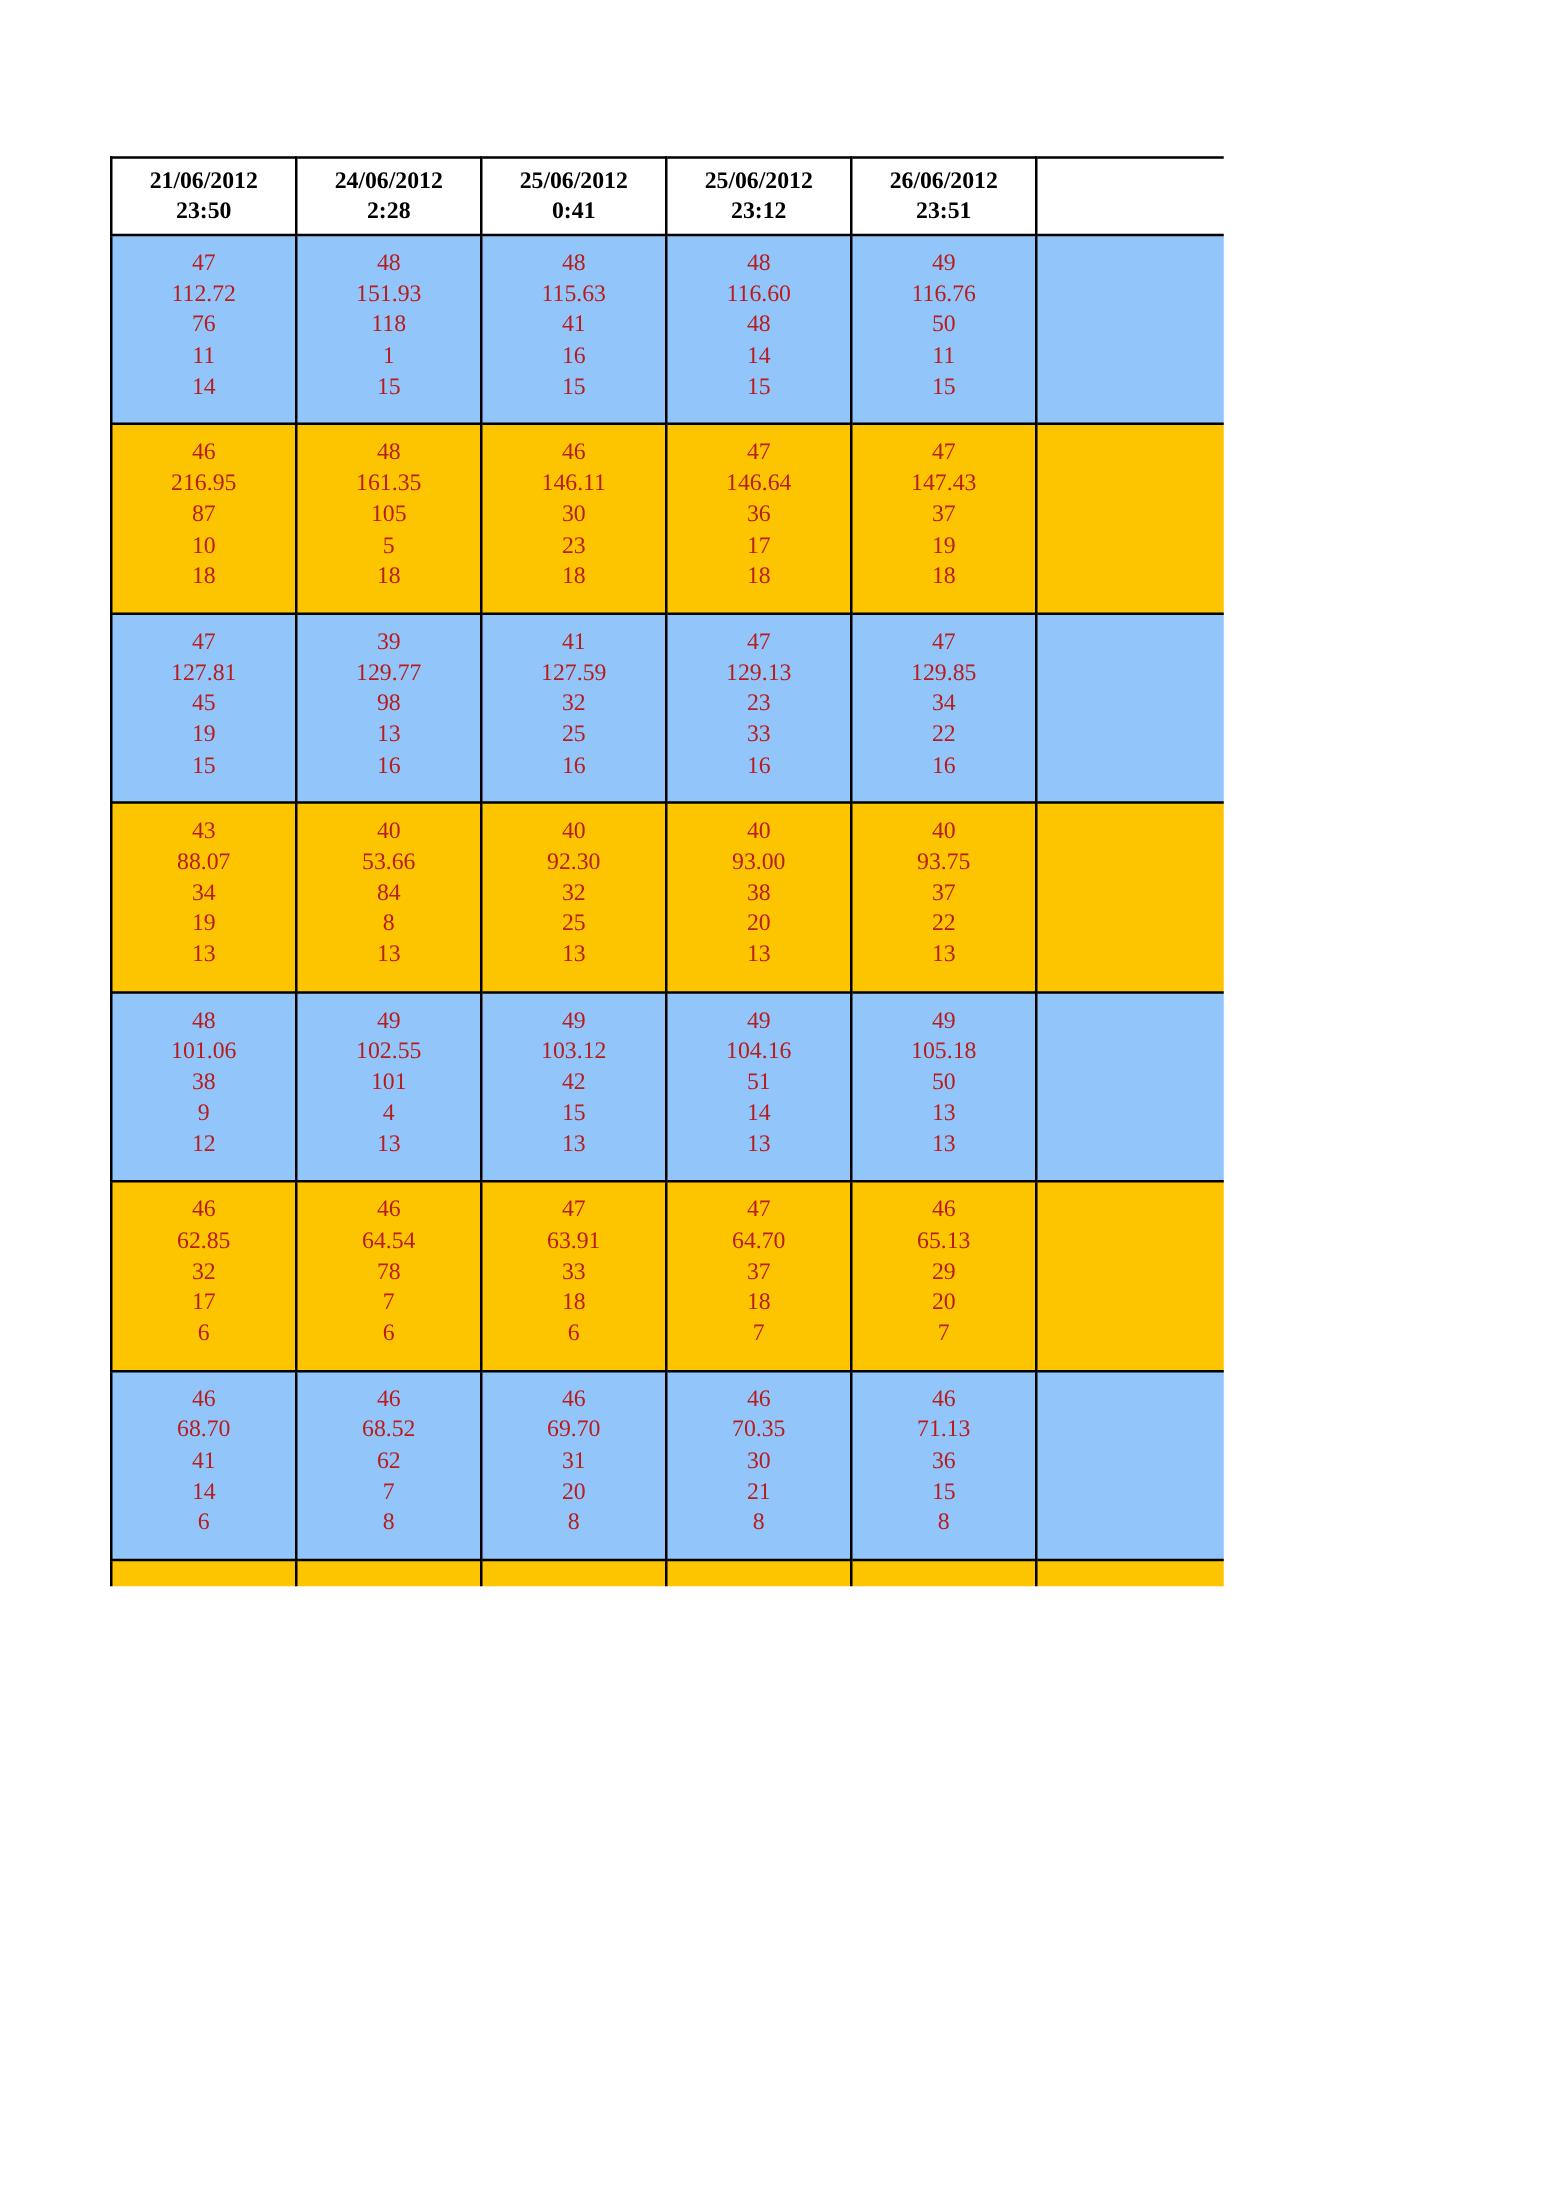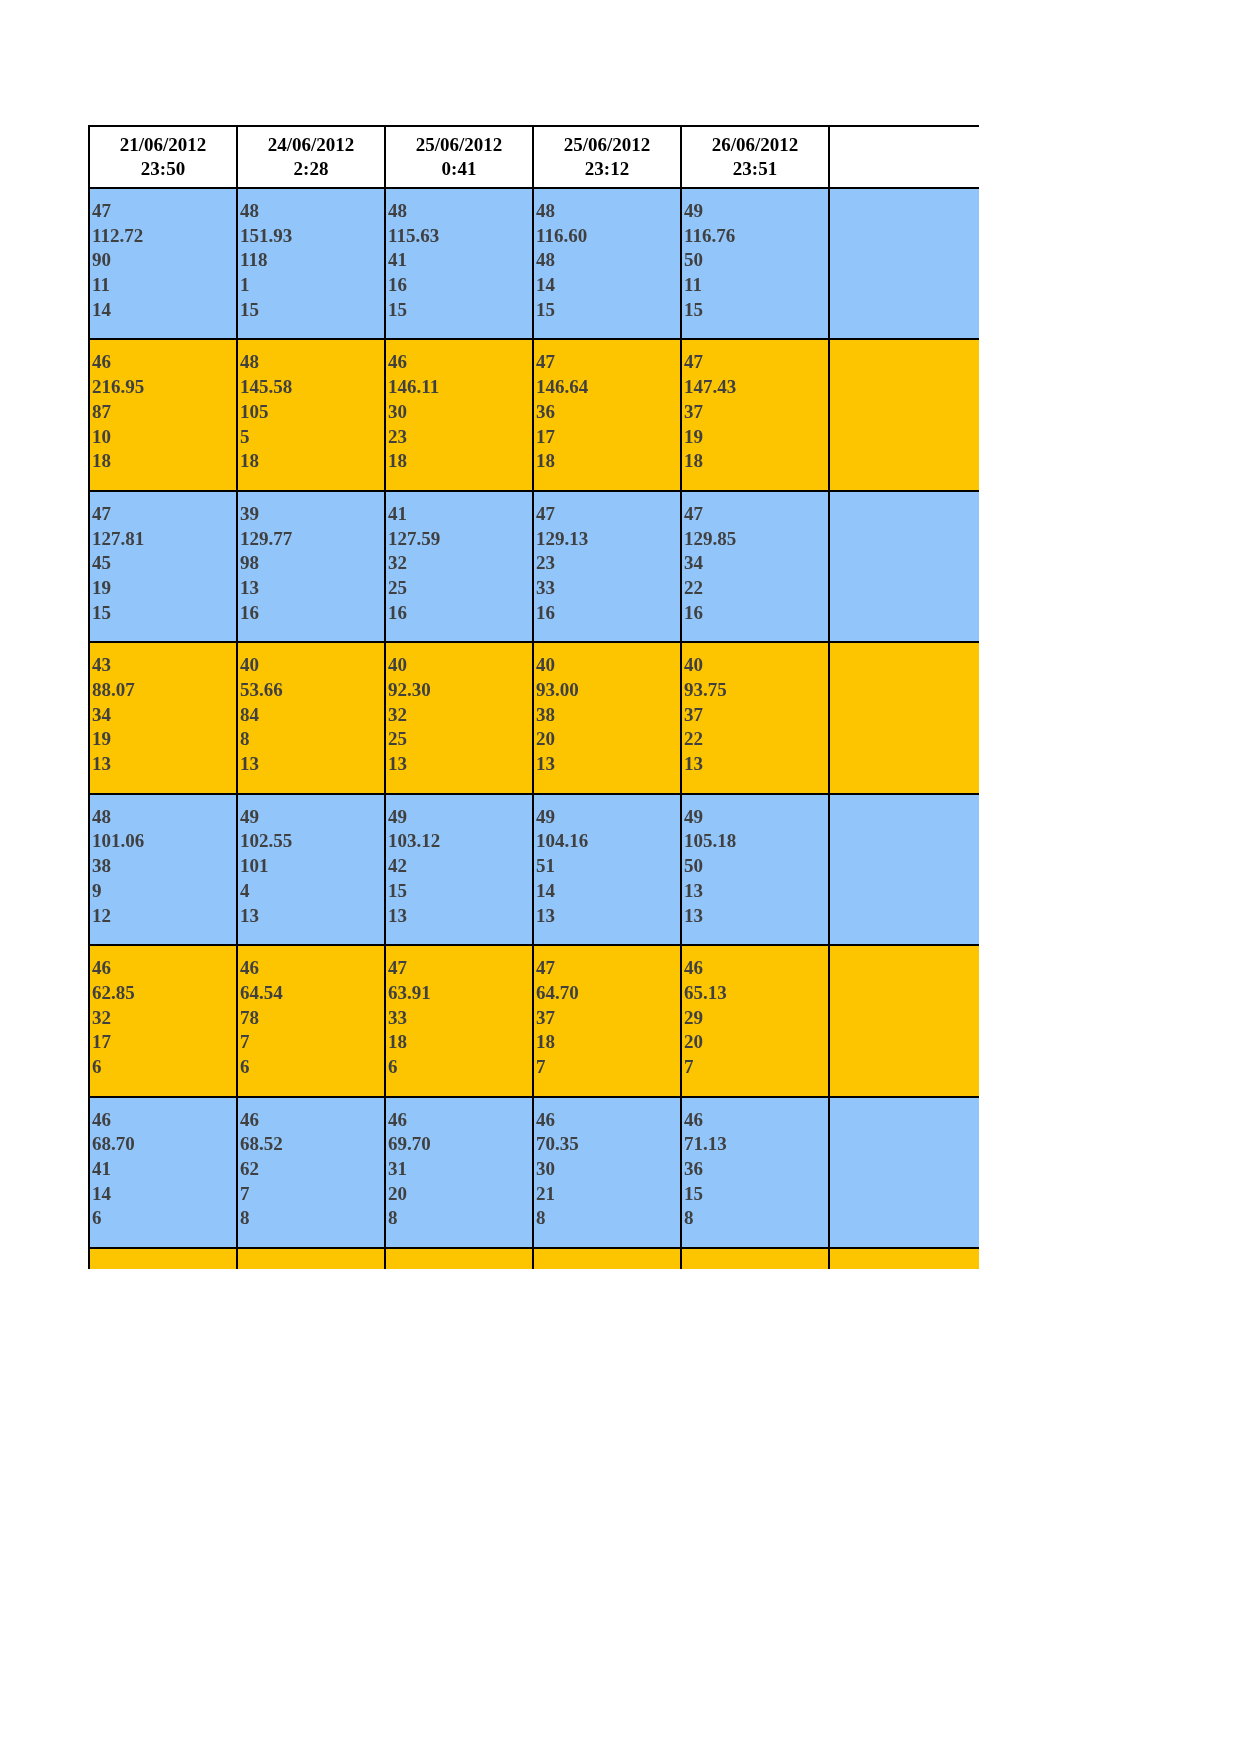--- a/index.html
+++ b/index.html
@@ -42,25 +42,26 @@
   }
   td.hdr .d { display: block; }
   td.hdr .t { display: block; font-family: Liberation Serif, serif; }
   td.hdr.blank { border-right: none; }
 
   td.cell {
     border-left: 2px solid #000000;
     border-right: 2px solid #000000;
     border-top: 2px solid #000000;
     border-bottom: 2px solid #000000;
+    text-align: center;
     vertical-align: middle;
-    font-weight: bold;
+    font-weight: normal;
     font-size: 19px;
     line-height: 1.30;
-    color: #404040;
+    color: #b91c1c;
     padding: 10px 2px 16px 2px;
   }
   td.cell.blue  { background: #92C5FA; }
   td.cell.gold  { background: #FDC500; }
   td.cell.empty { border-right: none; }
   td.cell .v { display: block; }
 
   tr.r-last td.cell {
     border-bottom: none;
     padding: 0;
@@ -106,21 +107,21 @@
             <span class="d"></span>
             <span class="t"></span>
           </td>
         </tr>
     </thead>
     <tbody>
         <tr>
           <td class="cell blue">
             <span class="v">47</span>
             <span class="v">112.72</span>
-            <span class="v">90</span>
+            <span class="v">76</span>
             <span class="v">11</span>
             <span class="v">14</span>
           </td>
           <td class="cell blue">
             <span class="v">48</span>
             <span class="v">151.93</span>
             <span class="v">118</span>
             <span class="v">1</span>
             <span class="v">15</span>
           </td>
@@ -156,21 +157,21 @@
         <tr>
           <td class="cell gold">
             <span class="v">46</span>
             <span class="v">216.95</span>
             <span class="v">87</span>
             <span class="v">10</span>
             <span class="v">18</span>
           </td>
           <td class="cell gold">
             <span class="v">48</span>
-            <span class="v">145.58</span>
+            <span class="v">161.35</span>
             <span class="v">105</span>
             <span class="v">5</span>
             <span class="v">18</span>
           </td>
           <td class="cell gold">
             <span class="v">46</span>
             <span class="v">146.11</span>
             <span class="v">30</span>
             <span class="v">23</span>
             <span class="v">18</span>

